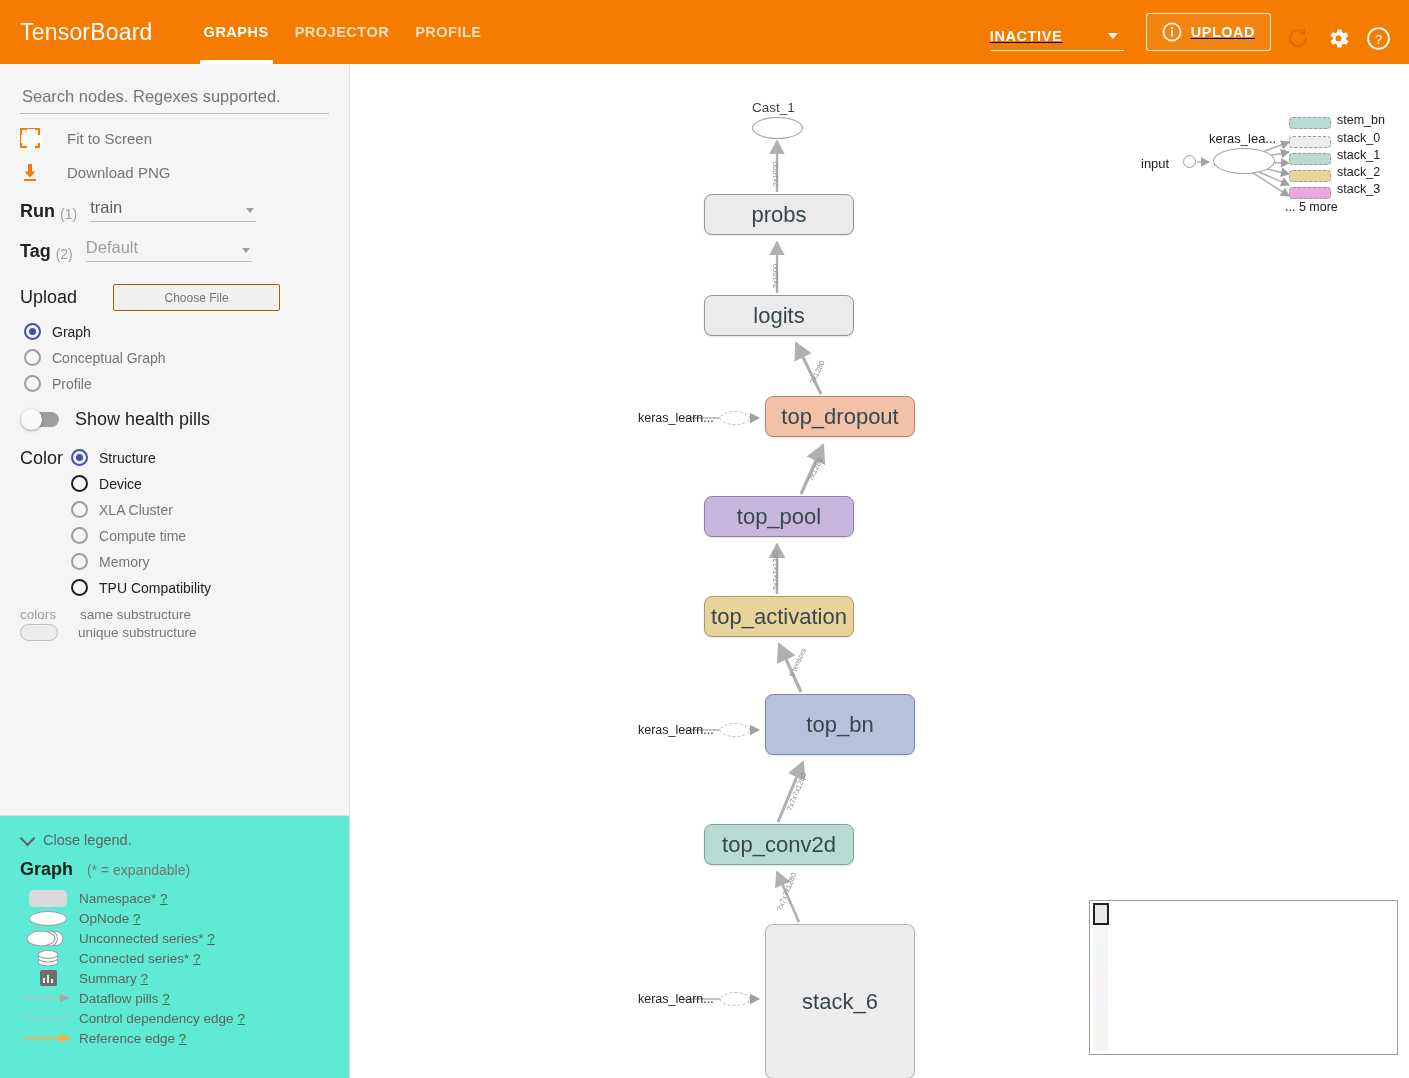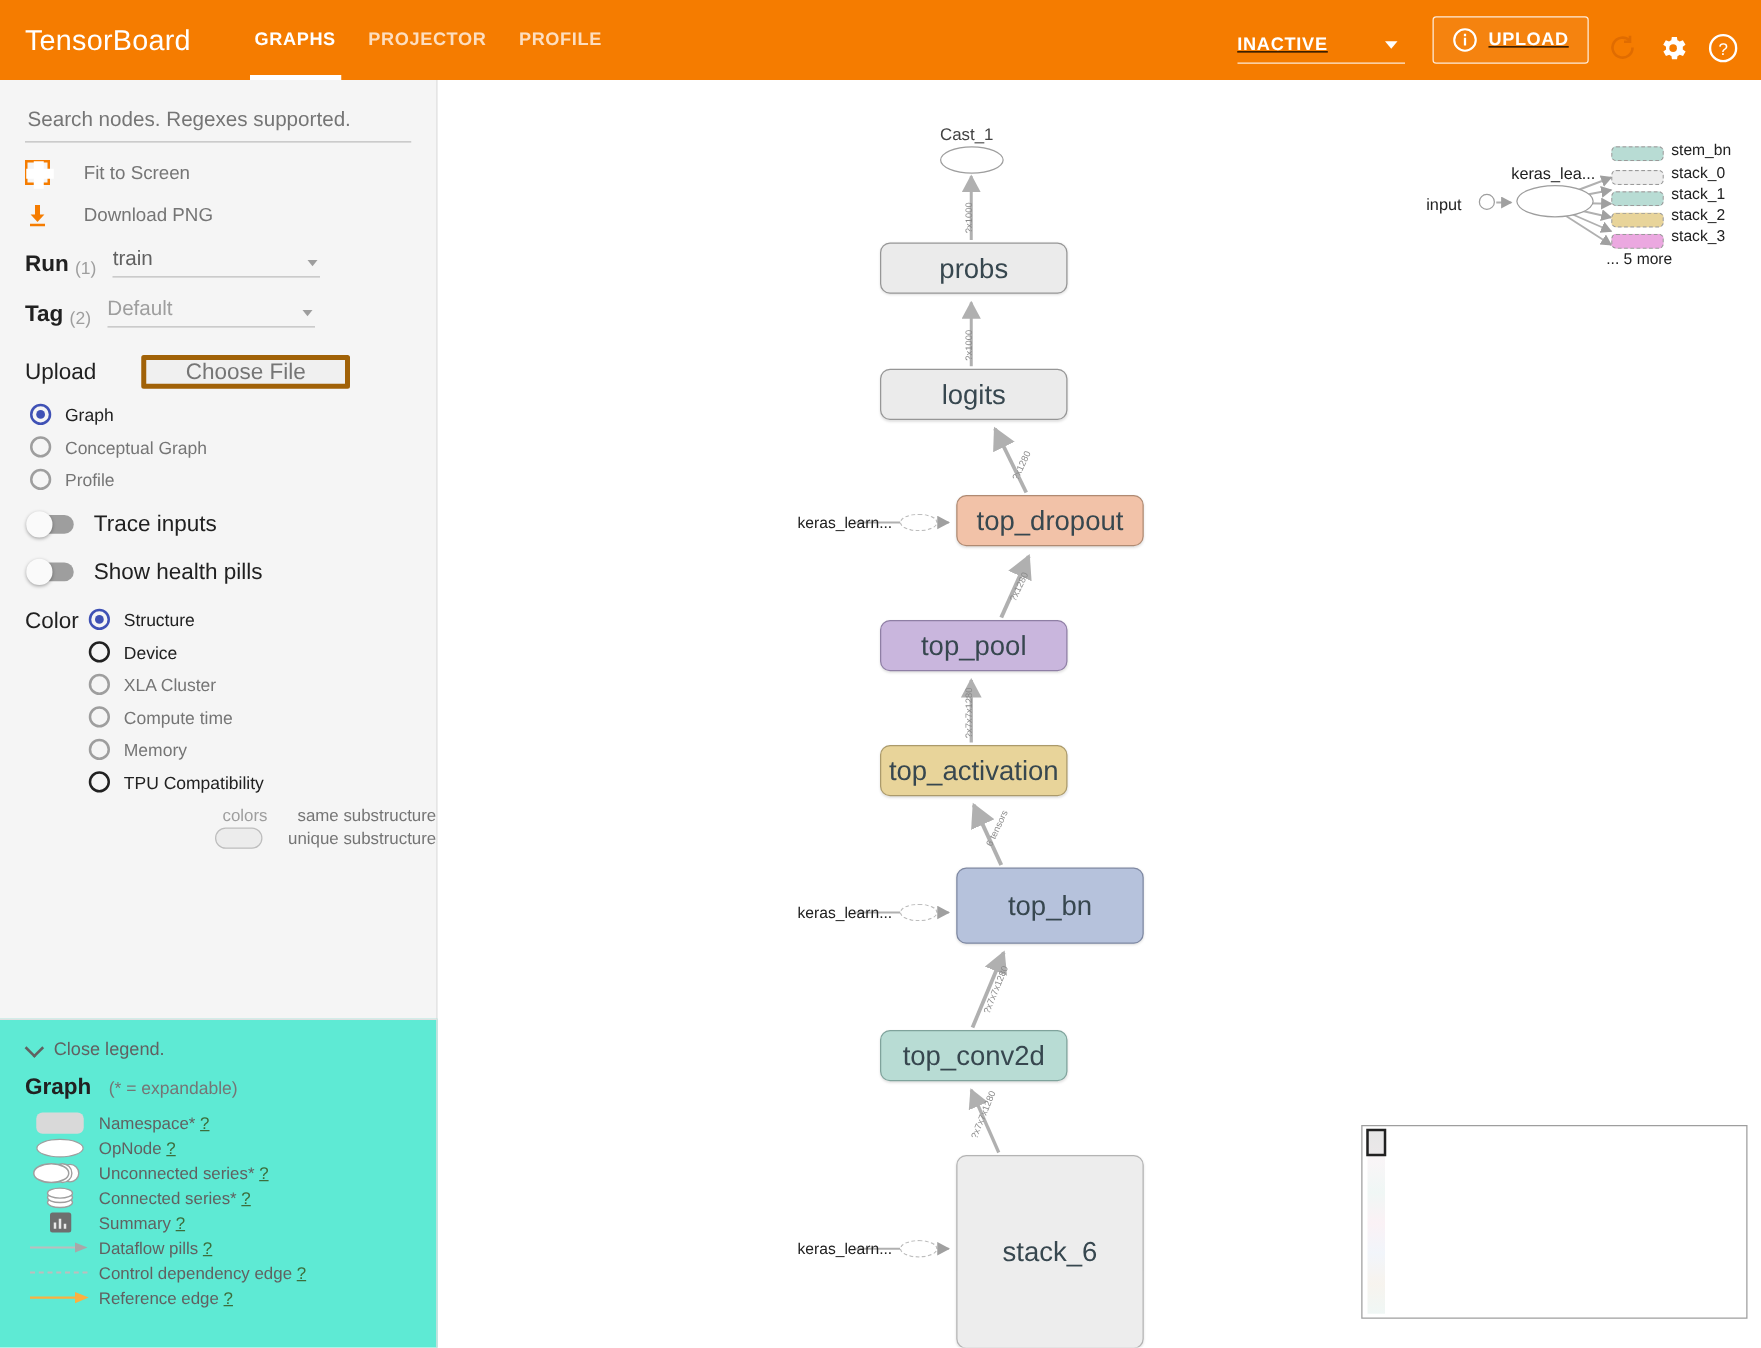--- a/index.html
+++ b/index.html
@@ -127,22 +127,22 @@
     border-left: 4.5px solid transparent; border-right: 4.5px solid transparent;
     border-top: 5px solid #9e9e9e;
   }
 
   #upload-row {
     display: flex; align-items: center; margin: 22px 0 0 20px;
   }
   #upload-row .name { font-size: 18px; color: #212121; }
   #choose-file {
     margin-left: 36px; width: 167px; height: 27px;
-    background: #f0f0f0; border: 4px solid #a16207; border-radius: 2px;
-    color: #757575; font-size: 18px;
+    background: #f0f0f0; border: 1px solid #a16207; border-radius: 2px;
+    color: #757575; font-size: 12px;
     display: flex; align-items: center; justify-content: center;
     cursor: pointer;
   }
 
   .radio-row { display: flex; align-items: center; margin: 9px 0 0 24px; cursor: pointer; }
   .radio {
     width: 17px; height: 17px; border-radius: 50%;
     border: 2px solid #9e9e9e; position: relative; flex: 0 0 auto;
   }
   .radio.on { border-color: #3f51b5; }
@@ -165,21 +165,21 @@
     background: #fafafa; box-shadow: 0 1px 3px rgba(0,0,0,.35);
   }
   .toggle-row .tl { font-size: 18px; color: #212121; margin-left: 16px; }
 
   #color-block { display: flex; margin: 18px 0 0 0; }
   #color-block .clabel { font-size: 18px; color: #212121; margin-left: 20px; }
   #color-opts { margin-left: 8px; }
   #color-opts .radio-row { margin: 0 0 9px 0; }
   #color-opts .radio-row:first-child { margin-top: 1px; }
 
-  .legend-color-row { display: flex; align-items: center; margin-top: 2px; justify-content: flex-end; }
+  .legend-color-row { display: flex; align-items: center; margin-top: 2px; }
   .legend-color-row .k { font-size: 13.5px; color: #9e9e9e; width: 60px; margin-left: 20px; }
   .legend-color-row .v { font-size: 13.5px; color: #757575; margin-left: 20px; }
   .grad-pill {
     width: 38px; height: 17px; border-radius: 9px;
     background: #ececec; border: 1px solid #bdbdbd; margin-left: 20px;
   }
 
   
   #legend {
     position: absolute; left: 0; bottom: 0;
@@ -375,24 +375,20 @@
     <div class="radio-row">
       <div class="radio"></div>
       <div class="rl">Conceptual Graph</div>
     </div>
     <div class="radio-row">
       <div class="radio"></div>
       <div class="rl">Profile</div>
     </div>
   </div>
 
-  <div class="toggle-row">
-    <div class="switch"></div>
-    <div class="tl">Trace inputs</div>
-  </div>
   <div class="toggle-row">
     <div class="switch"></div>
     <div class="tl">Show health pills</div>
   </div>
 
   <div id="color-block">
     <div class="clabel">Color</div>
     <div id="color-opts">
       <div class="radio-row">
         <div class="radio on"></div>

